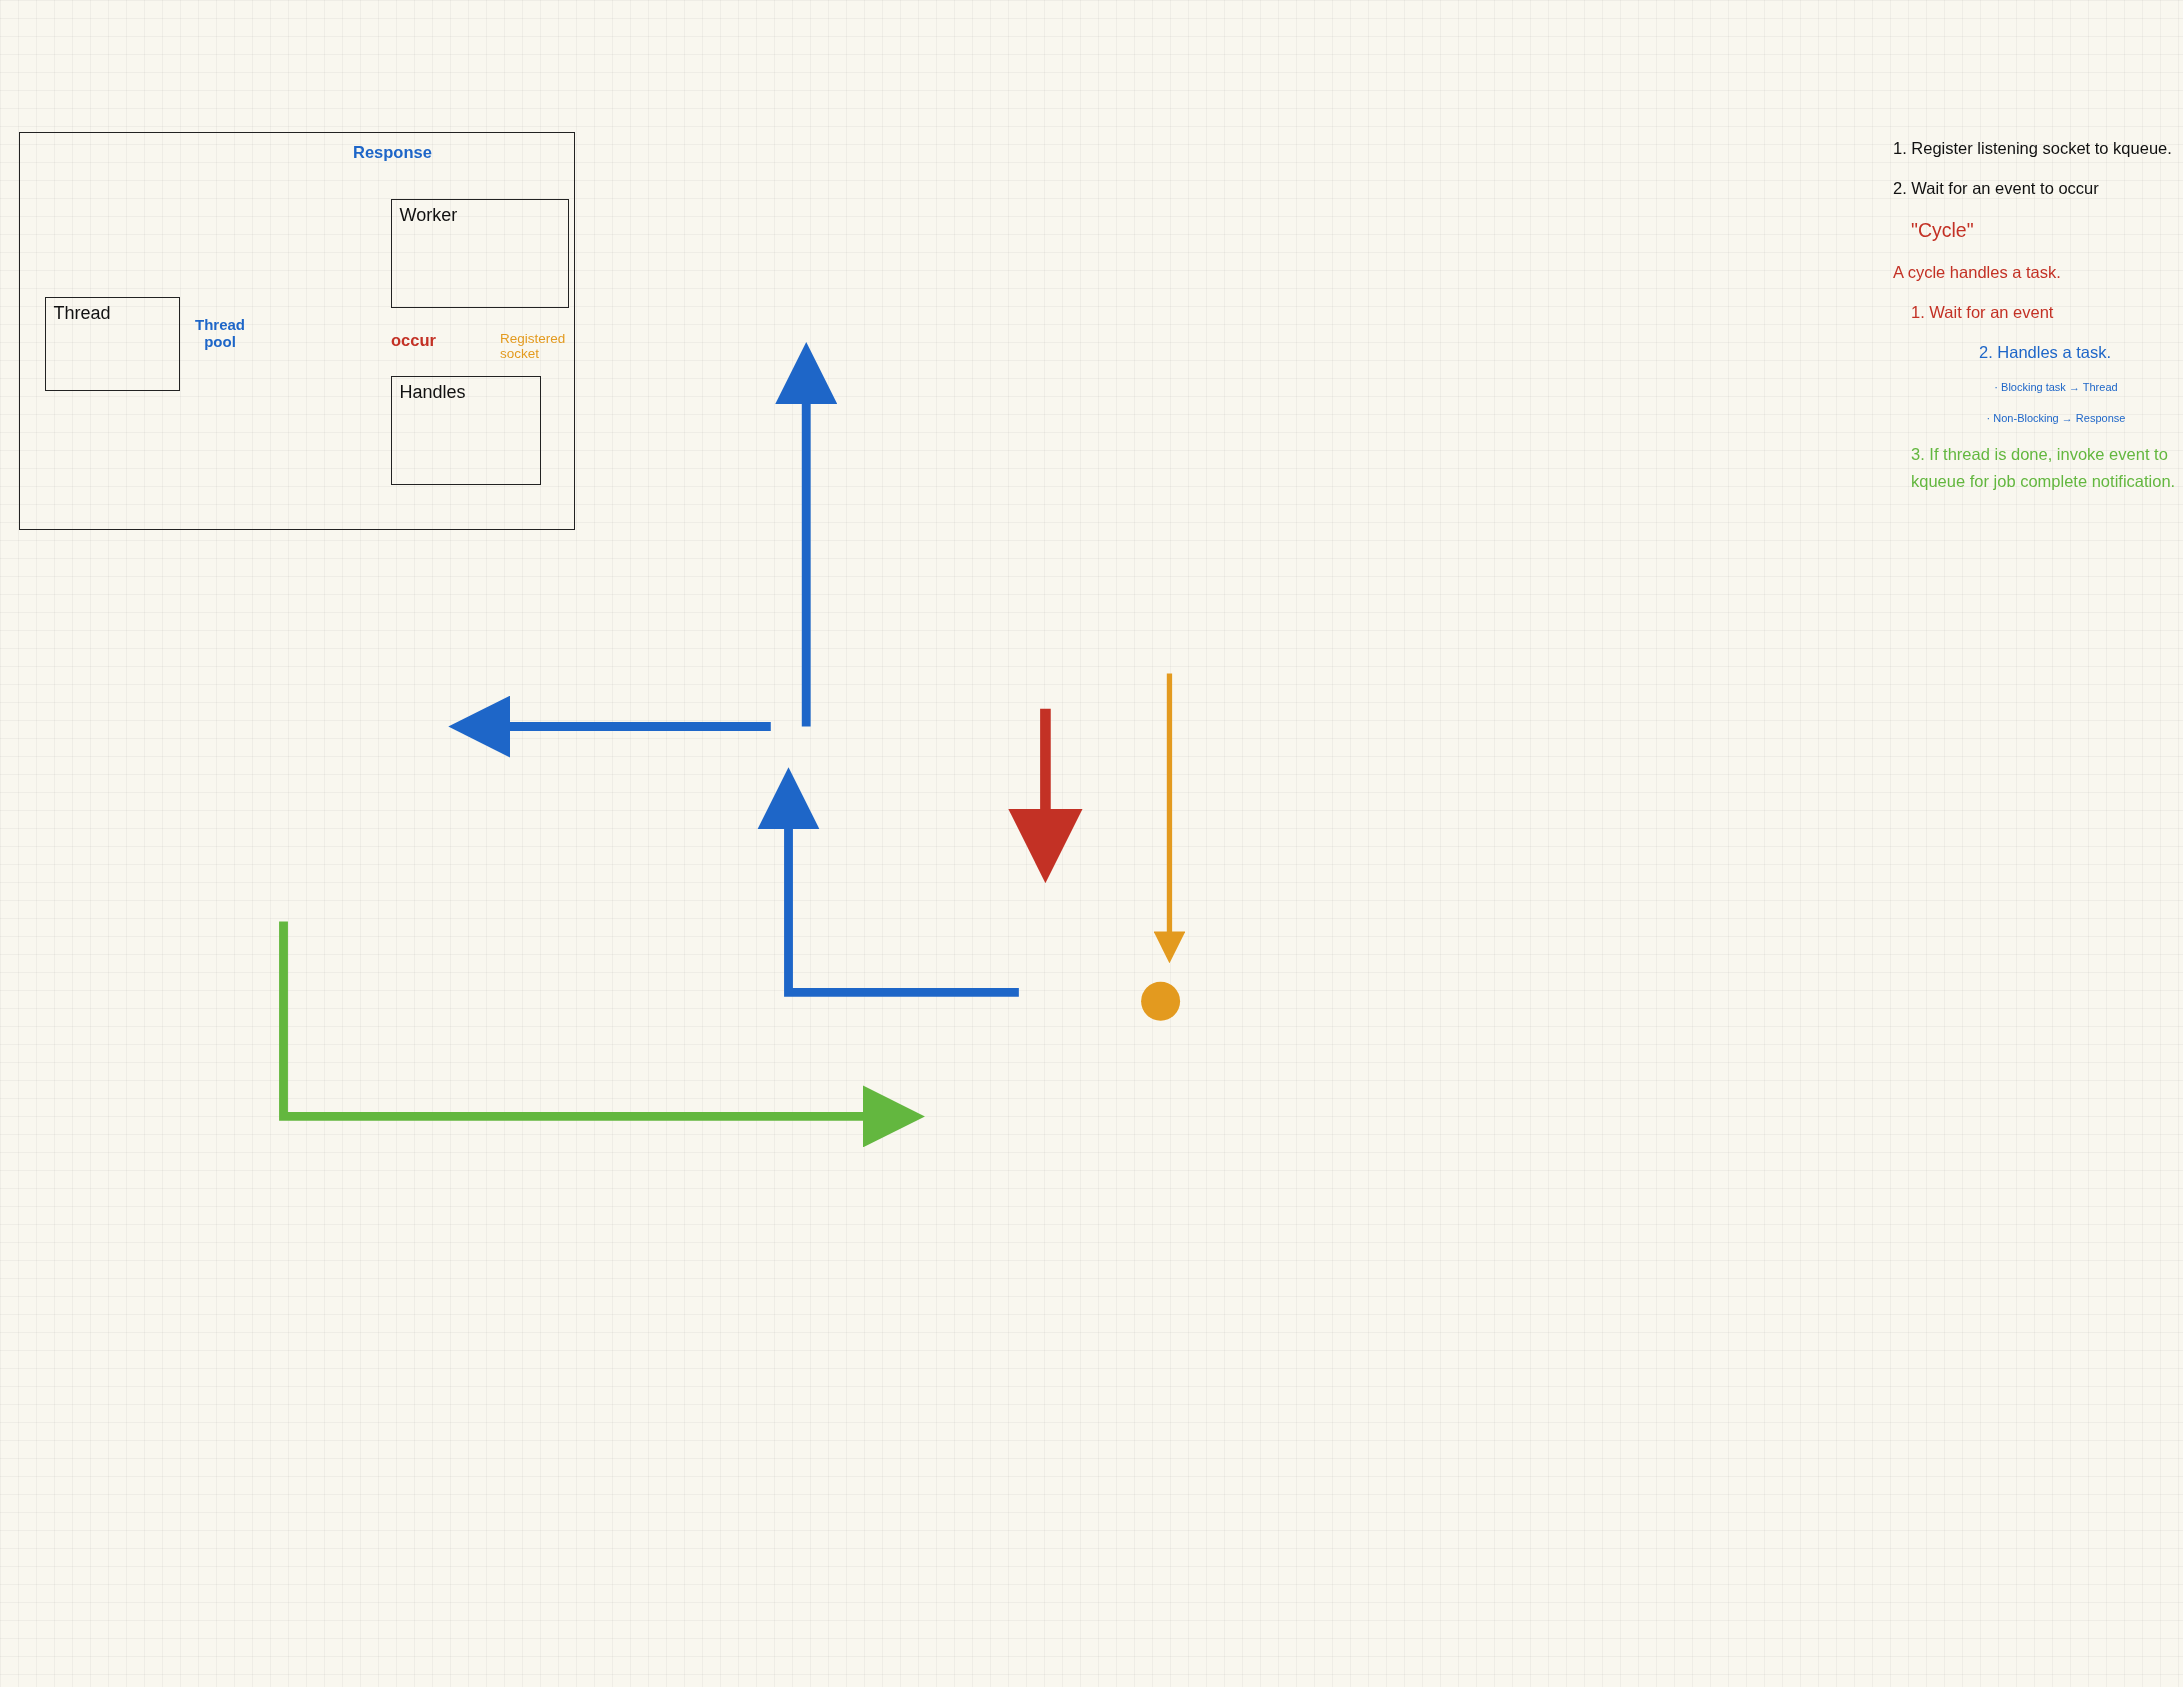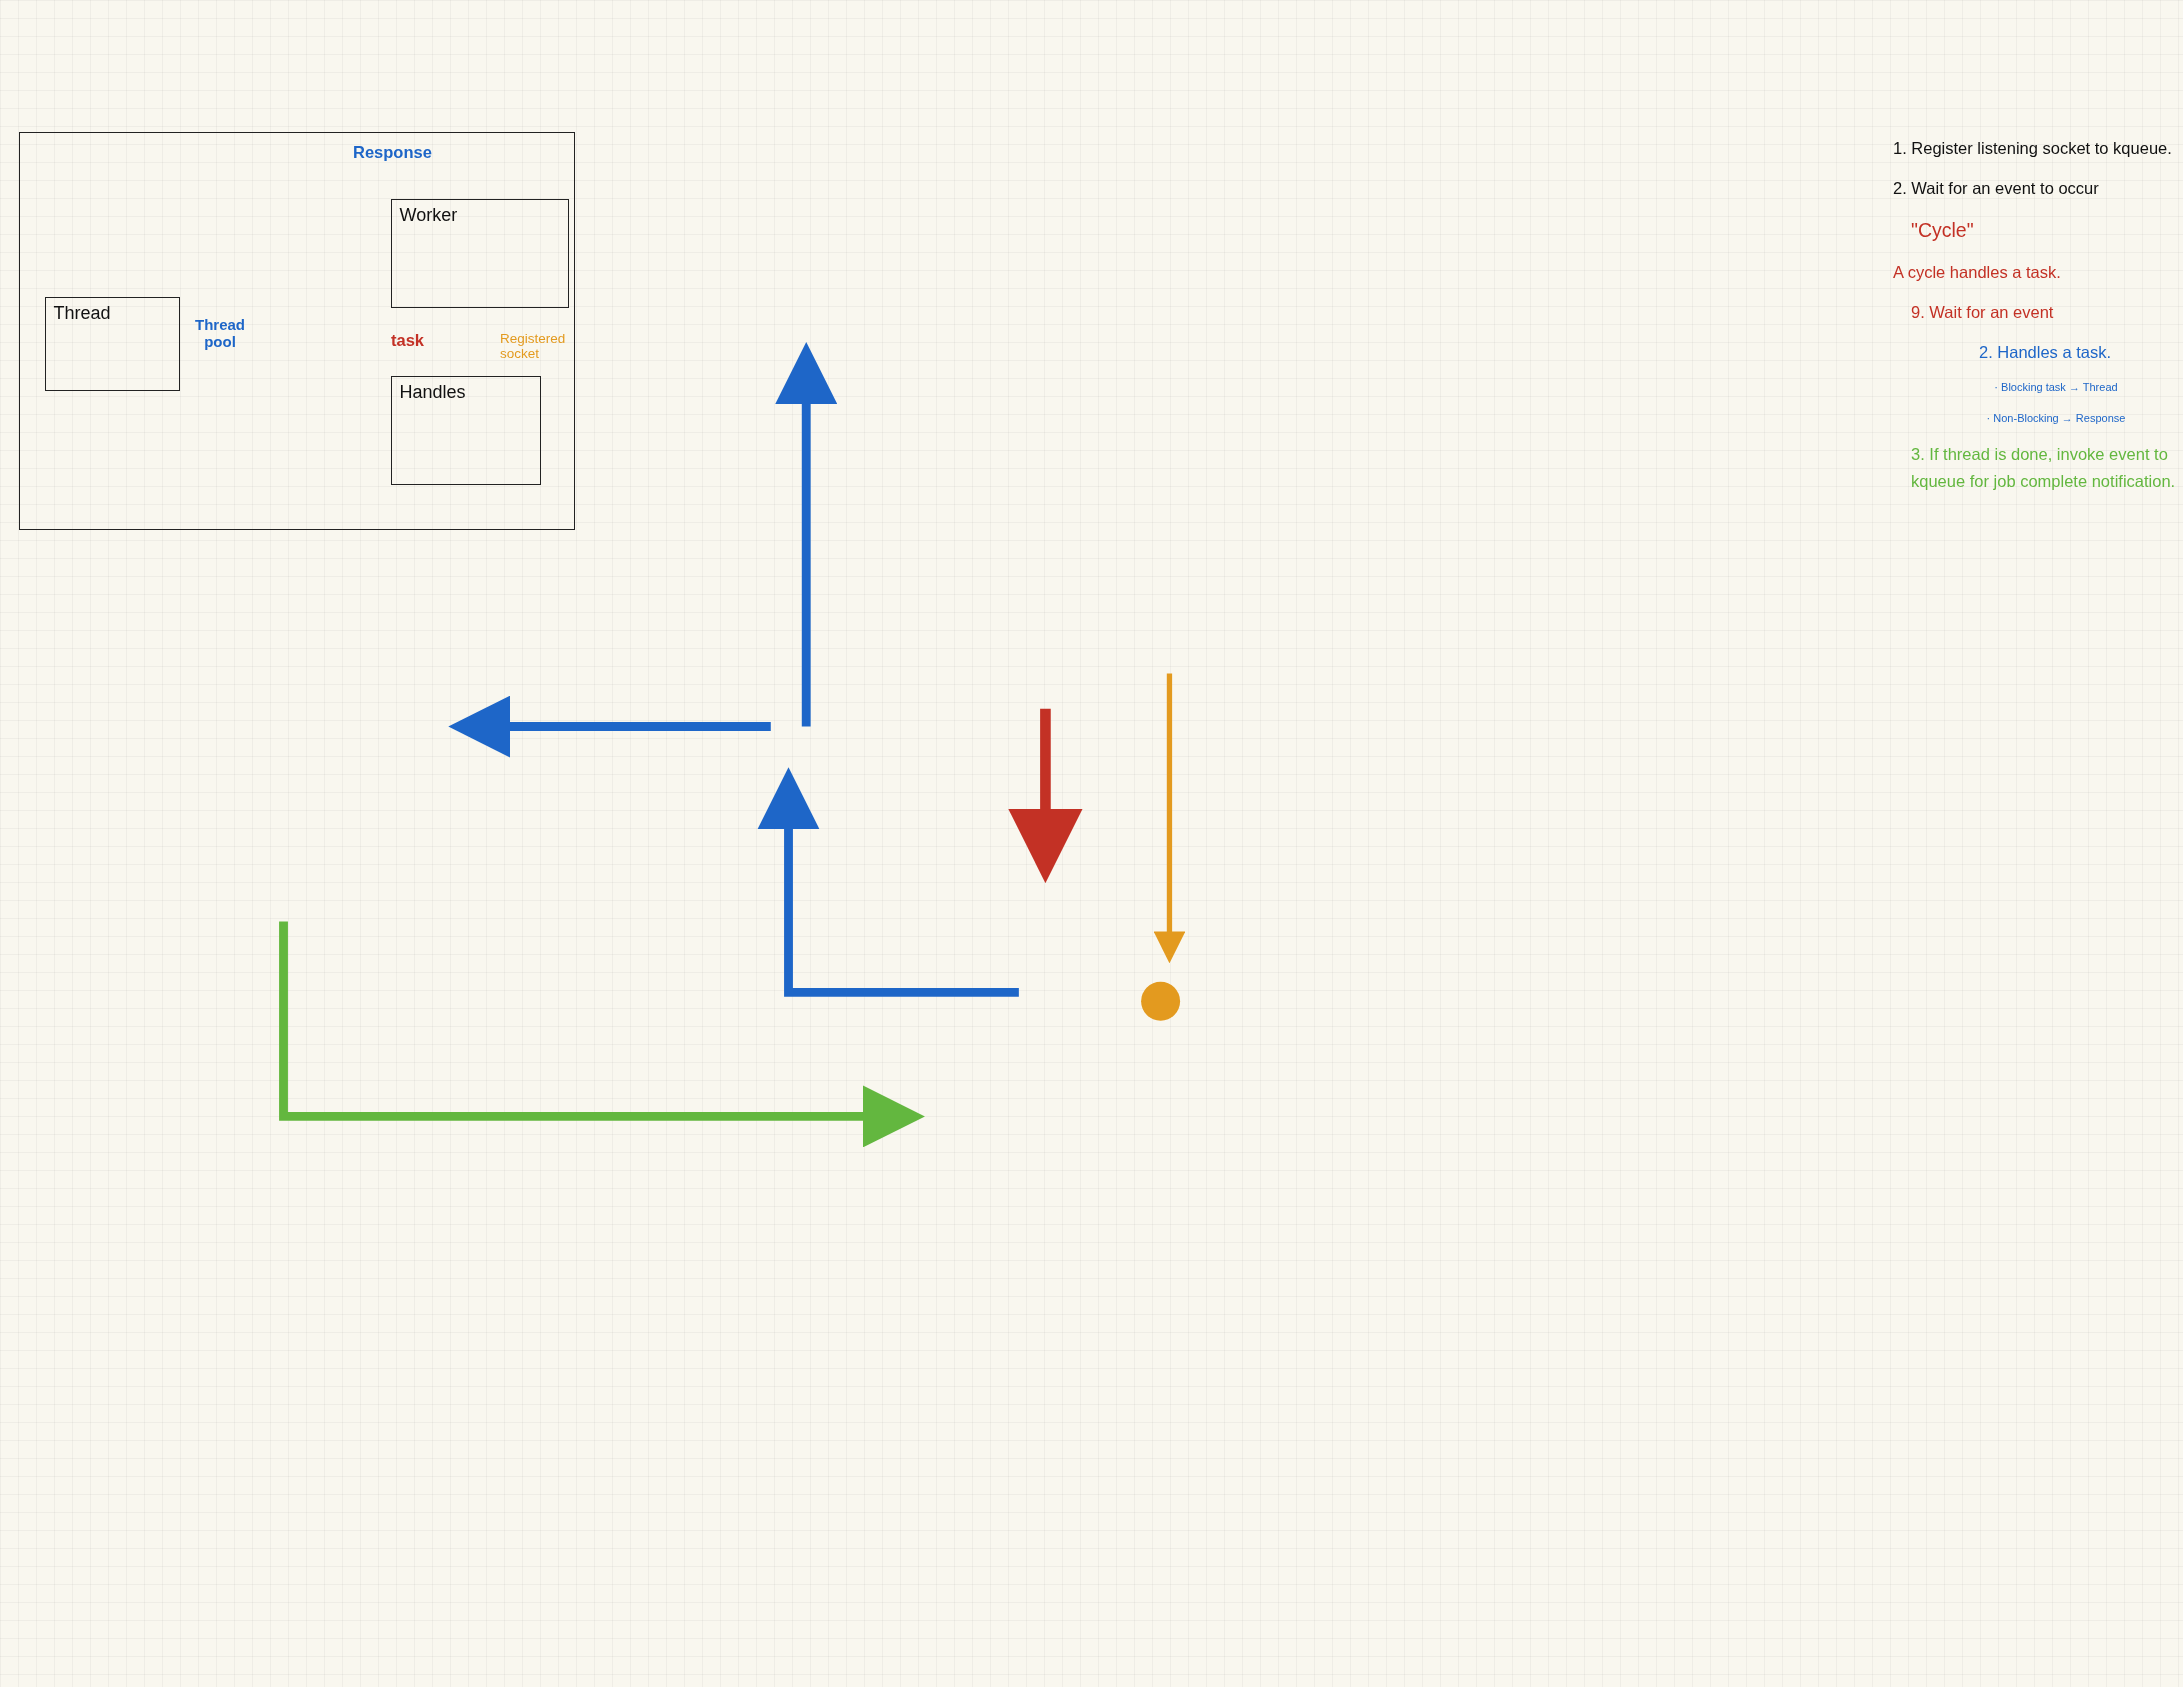--- a/index.html
+++ b/index.html
@@ -87,21 +87,21 @@
 
   <div class="box" style="left:391px; top:376px; width:150px; height:109px;">
     <div class="box-label">Handles</div>
   </div>
 
   <div class="ann blue" style="left:353px; top:143px; font-weight:bold;">Response</div>
 
   <div class="ann blue" style="left:195px; top:316px; font-weight:bold; font-size:15px;">Thread
 pool</div>
 
-  <div class="ann red" style="left:391px; top:331px; font-weight:bold;">task</div>
+  <div class="ann red" style="left:391px; top:331px; font-weight:bold;">occur</div>
 
   <div class="ann orange" style="left:500px; top:331px; font-size:13.5px;">Registered
 socket</div>
 
   <svg class="arrows" viewBox="0 0 1232 952" preserveAspectRatio="none">
     <defs>
       <marker id="ah-blue" viewBox="0 0 10 10" refX="8" refY="5" markerWidth="7" markerHeight="7" orient="auto-start-reverse">
         <path d="M0,0 L10,5 L0,10 z" fill="#1e66c8"></path>
       </marker>
       <marker id="ah-red" viewBox="0 0 10 10" refX="8" refY="5" markerWidth="7" markerHeight="7" orient="auto-start-reverse">
@@ -127,21 +127,21 @@
     <circle cx="655" cy="565" r="11" fill="#e39a1f"></circle>
 
     <path d="M160,520 L160,630 L515,630" stroke="#63b73f" stroke-width="5" fill="none" marker-end="url(#ah-green)"></path>
   </svg>
 
   <div class="notes">
     <div class="entry black">1. Register listening socket to kqueue.</div>
     <div class="entry black">2. Wait for an event to occur</div>
     <div class="entry red indent1" style="font-size:19.5px;">"Cycle"</div>
     <div class="entry red">A cycle handles a task.</div>
-    <div class="entry red indent1">9. Wait for an event</div>
+    <div class="entry red indent1">1. Wait for an event</div>
     <div class="entry blue indent1">2. Handles a task.</div>
     <div class="entry blue indent2">· Blocking task → Thread</div>
     <div class="entry blue indent2">· Non-Blocking → Response</div>
     <div class="entry green indent1">3. If thread is done, invoke event to kqueue for job complete notification.</div>
   </div>
 
 </div>
 
 
 </body></html>

